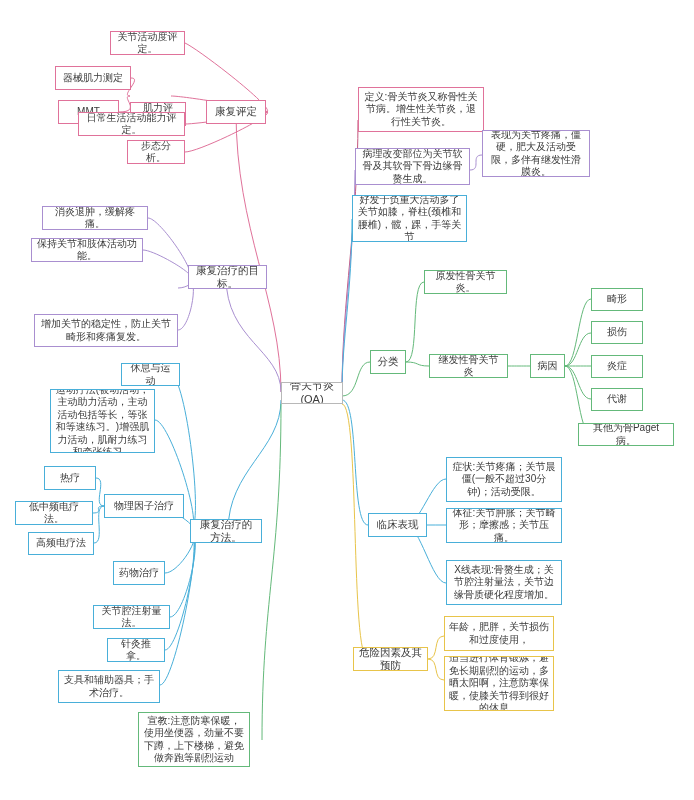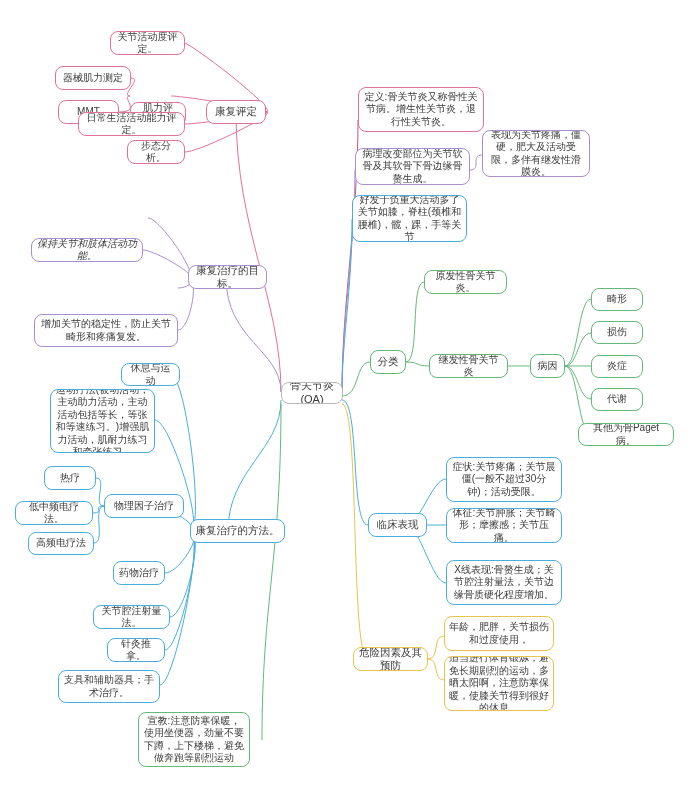--- a/index.html
+++ b/index.html
@@ -4,21 +4,21 @@
 <style>
   html,body{margin:0;padding:0;background:#ffffff;}
   body{width:694px;height:800px;font-family:"Liberation Sans","DejaVu Sans",sans-serif;}
   #canvas{position:relative;width:694px;height:800px;overflow:hidden;background:#fff;}
   svg.links{position:absolute;left:0;top:0;width:694px;height:800px;pointer-events:none;}
   .node{
     position:absolute;
     box-sizing:border-box;
     background:#ffffff;
     border:1px solid #cccccc;
-    border-radius:8px;
+    border-radius:0;
     display:flex;
     align-items:center;
     justify-content:center;
     text-align:center;
     line-height:1.25;
     color:#3a3a3a;
     overflow:hidden;
     padding:2px 4px;
   }
   .node span{display:block;width:100%;}
@@ -131,31 +131,34 @@
   </div>
 
   <div class="node c-pink fs10" style="left:127px;top:140px;width:58px;height:24px;">
     <span>步态分析。</span>
   </div>
 
   <div class="node c-purple fs10-5" style="left:188px;top:265px;width:79px;height:24px;">
     <span>康复治疗的目标。</span>
   </div>
 
-
-  <div class="node c-purple fs10" style="left:31px;top:238px;width:112px;height:24px;font-style:italic;">
+  <div class="node c-purple fs10" style="left:42px;top:206px;width:106px;height:24px;">
+    <span>消炎退肿，缓解疼痛。</span>
+  </div>
+
+  <div class="node c-purple fs10" style="left:31px;top:238px;width:112px;height:24px;">
     <span>保持关节和肢体活动功能。</span>
   </div>
 
 
   <div class="node c-purple fs10" style="left:34px;top:314px;width:144px;height:33px;">
     <span>增加关节的稳定性，防止关节畸形和疼痛复发。</span>
   </div>
 
-  <div class="node c-blue fs10-5" style="left:190px;top:519px;width:95px;height:24px;">
+  <div class="node c-blue fs10-5" style="left:190px;top:519px;width:72px;height:24px;">
     <span>康复治疗的方法。</span>
   </div>
 
   <div class="node c-blue fs10" style="left:121px;top:363px;width:59px;height:23px;">
     <span>休息与运动</span>
   </div>
 
   <div class="node c-blue fs10" style="left:50px;top:389px;width:105px;height:64px;">
     <span>运动疗法(被动活动，主动助力活动，主动活动包括等长，等张和等速练习。)增强肌力活动，肌耐力练习和牵张练习。</span>
   </div>

